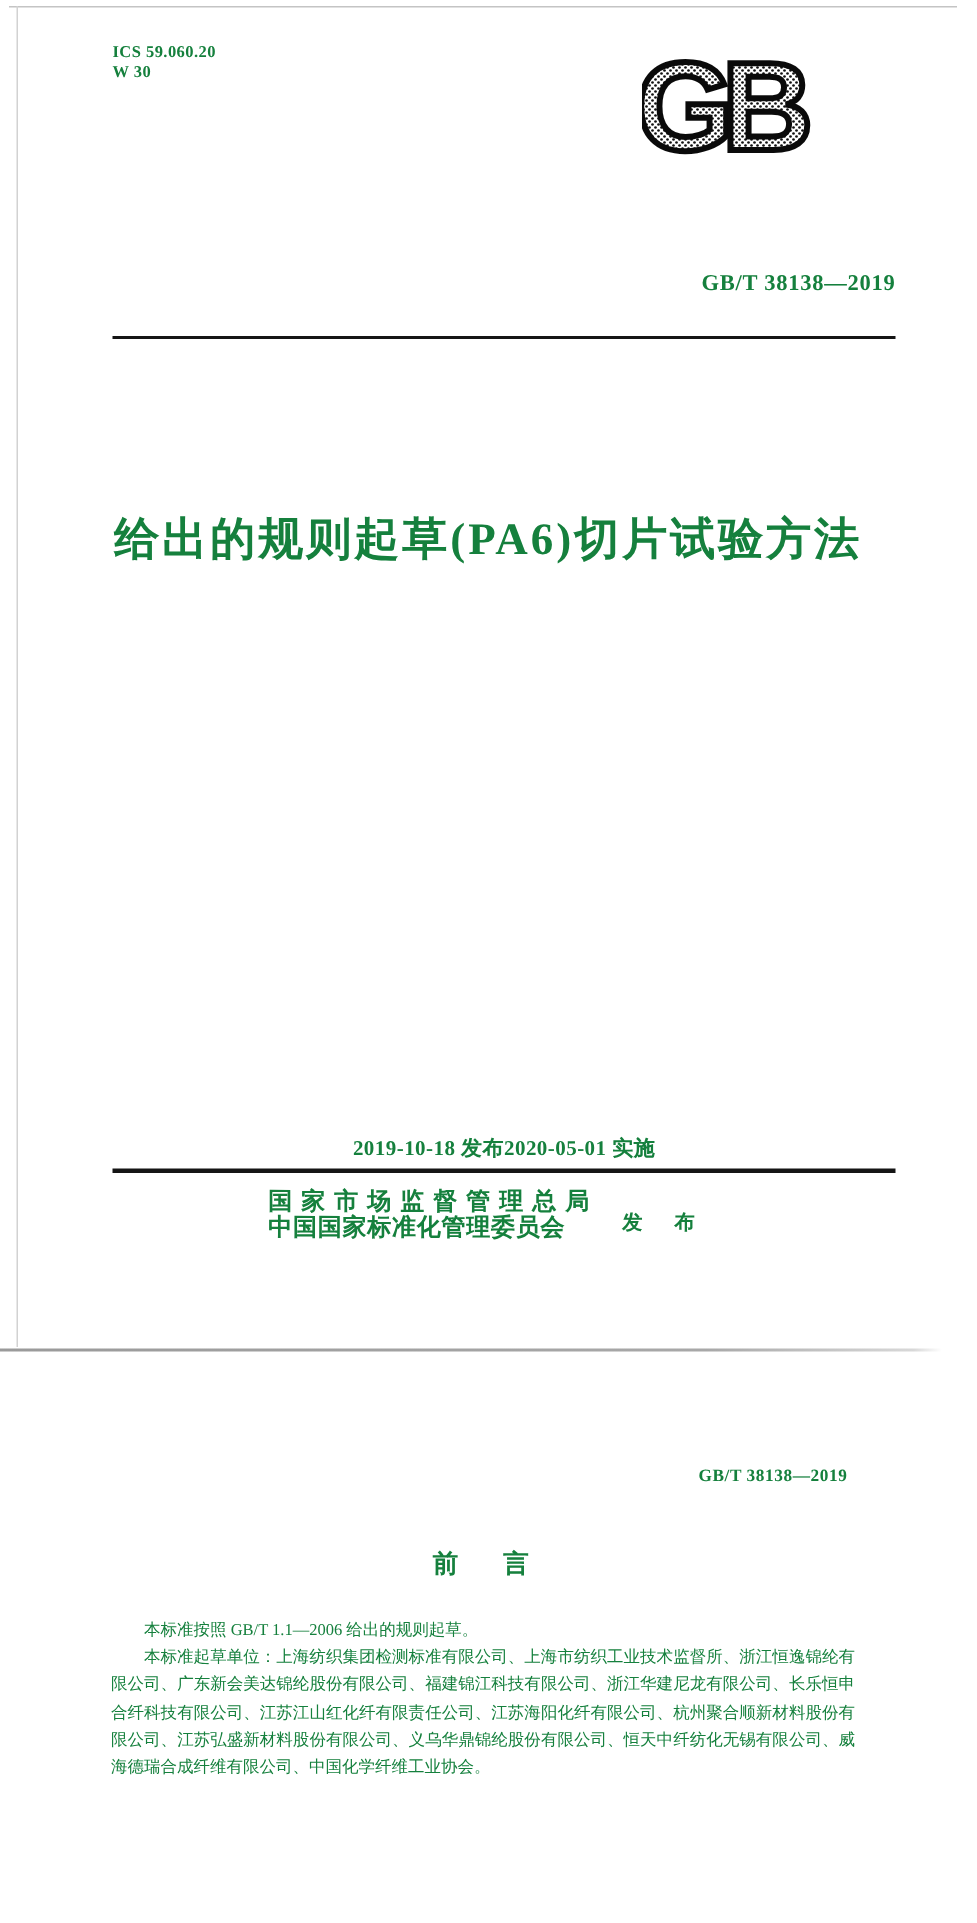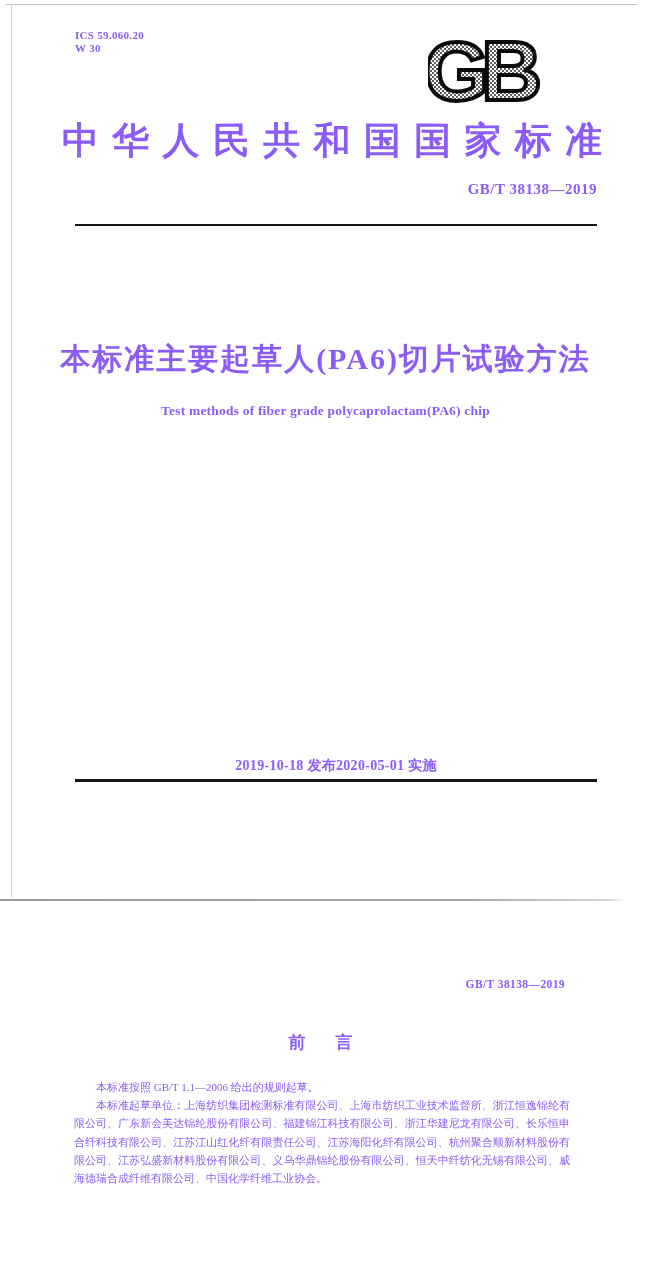--- a/index.html
+++ b/index.html
@@ -1,21 +1,21 @@
 <!DOCTYPE html>
 <html><head>
 <meta charset="utf-8">
 <style>
   html,body{margin:0;padding:0;background:#ffffff;}
   #canvas{
     position:relative;
     width:651px;height:1282px;
     background:#ffffff;
     font-family:"Liberation Serif","DejaVu Serif",serif;
-    color:#8b5cf6;
+    color:#15803d;
     overflow:hidden;
   }
   
   .edge-top{position:absolute;left:6px;top:4px;width:632px;height:1px;background:#c4c4c4;}
   .edge-left{position:absolute;left:11px;top:4px;width:1px;height:894px;background:#d2d2d2;}
   .page-divider{position:absolute;left:0;top:899px;width:628px;height:2px;
     background:linear-gradient(to right,#9a9a9a 0%,#a8a8a8 75%,#d8d8d8 97%,#ffffff 100%);}
   
   .ics-block{position:absolute;left:75px;top:29px;font-size:11px;font-weight:bold;line-height:13px;letter-spacing:.3px;}
   .gb-logo{position:absolute;left:428px;top:36px;width:133px;height:68px;}
@@ -69,37 +69,42 @@
     <defs>
       <pattern id="halftone" width="4" height="4" patternUnits="userSpaceOnUse">
         <rect width="4" height="4" fill="#ffffff"></rect>
         <circle cx="1" cy="1" r="0.9" fill="#111111"></circle>
         <circle cx="3" cy="3" r="0.9" fill="#111111"></circle>
       </pattern>
     </defs>
     <text x="-4" y="64" font-family="Liberation Sans, DejaVu Sans, sans-serif" font-weight="bold" font-size="84" letter-spacing="-8" fill="url(#halftone)" stroke="#0a0a0a" stroke-width="4">GB</text>
   </svg>
 
-  <div class="national-title">中华人民共和国国家标准</div>
 
   <div class="std-number-1">GB/T 38138—2019</div>
 
   <div class="rule-1"></div>
 
-  <div class="doc-title-cn">本标准主要起草人(PA6)切片试验方法</div>
+  <div class="doc-title-cn">给出的规则起草(PA6)切片试验方法</div>
 
-  <div class="doc-title-en">Test methods of fiber grade polycaprolactam(PA6) chip</div>
 
   <div class="dates-row">
     <span>2019-10-18 发布</span>
     <span>2020-05-01 实施</span>
   </div>
 
   <div class="rule-2"></div>
 
+  <div class="publisher-wrap">
+    <div class="publisher-lines">
+      <div class="publisher-line-1">国家市场监督管理总局</div>
+      <div class="publisher-line-2">中国国家标准化管理委员会</div>
+    </div>
+    <div class="publish-label">发 布</div>
+  </div>
 
   <div class="page-divider"></div>
 
   <div class="std-number-2">GB/T 38138—2019</div>
 
   <div class="foreword-heading">
     <span>前</span>
     <span>言</span>
   </div>
 

